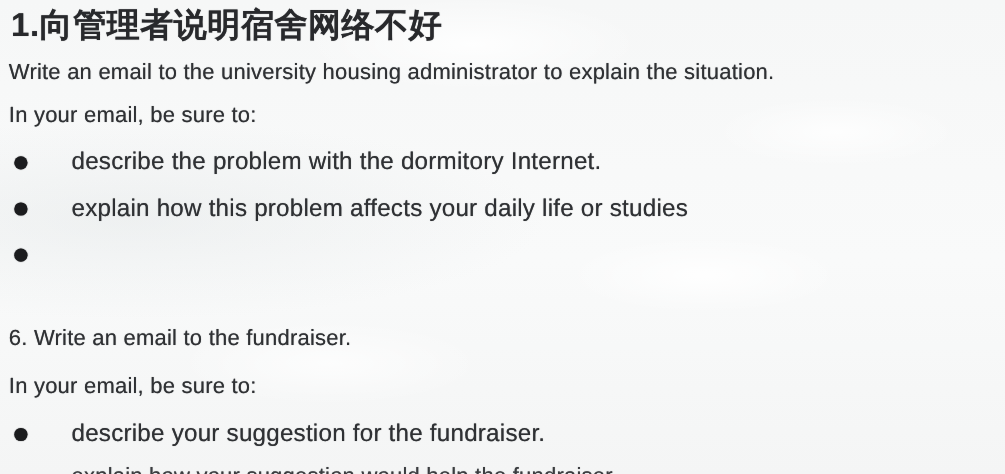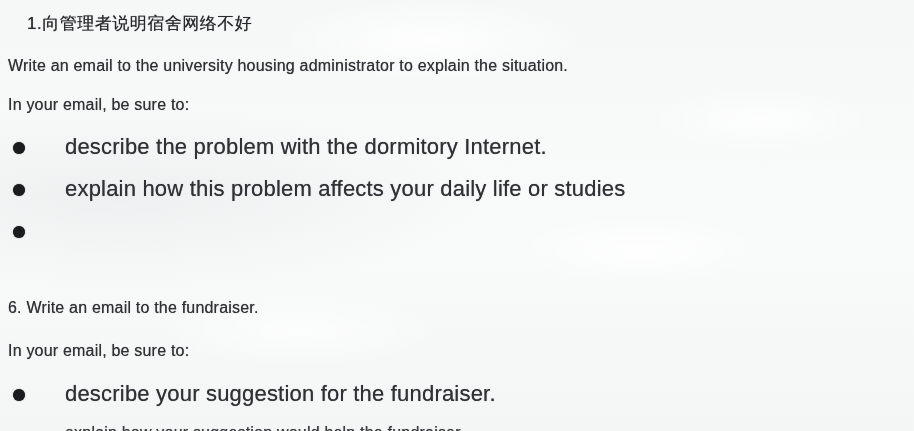--- a/index.html
+++ b/index.html
@@ -21,33 +21,32 @@
       radial-gradient(ellipse 220px 60px at 430px 40px,  rgba(255,255,255,0.85), rgba(255,255,255,0) 70%),
       radial-gradient(ellipse 160px 45px at 760px 120px, rgba(255,255,255,0.8), rgba(255,255,255,0) 70%),
       radial-gradient(ellipse 200px 55px at 300px 330px, rgba(255,255,255,0.7), rgba(255,255,255,0) 70%),
       radial-gradient(ellipse 500px 120px at 120px 200px, rgba(225,229,230,0.45), rgba(225,229,230,0) 75%),
       linear-gradient(180deg, #f6f7f7 0%, #f9fafa 55%, #f4f5f5 100%);
   }
   .line {
     position: absolute;
     left: 8px;
     white-space: nowrap;
-    font-size: 16px;
+    font-size: 20px;
     line-height: 28px;
     letter-spacing: 0.2px;
     
     text-shadow: 0 0 0.7px rgba(47,49,52,0.75);
   }
   .cn-heading {
     left: 10px;
-    font-size: 17px;
-    font-weight: 400;
+    font-size: 30px;
+    font-weight: 700;
     letter-spacing: 0.5px;
     color: #28292c;
-    margin-left: 17px;
   }
   .bullet-row {
     position: absolute;
     left: 0;
     width: 914px;
     height: 28px;
   }
   .bullet-dot {
     position: absolute;
     left: 13px;

